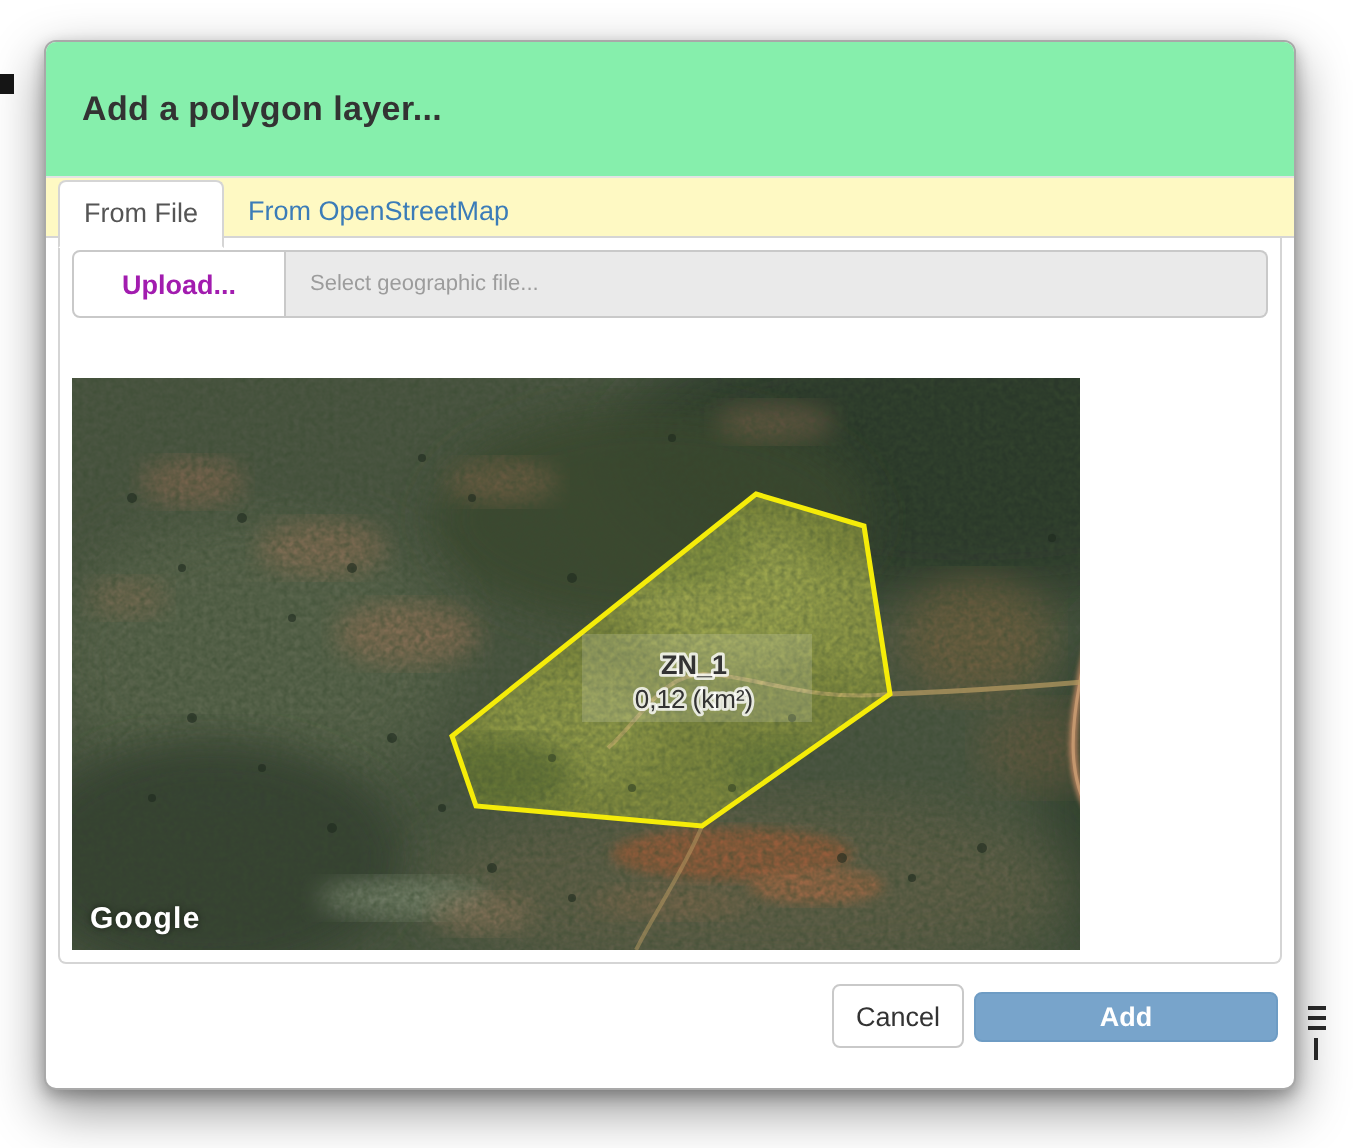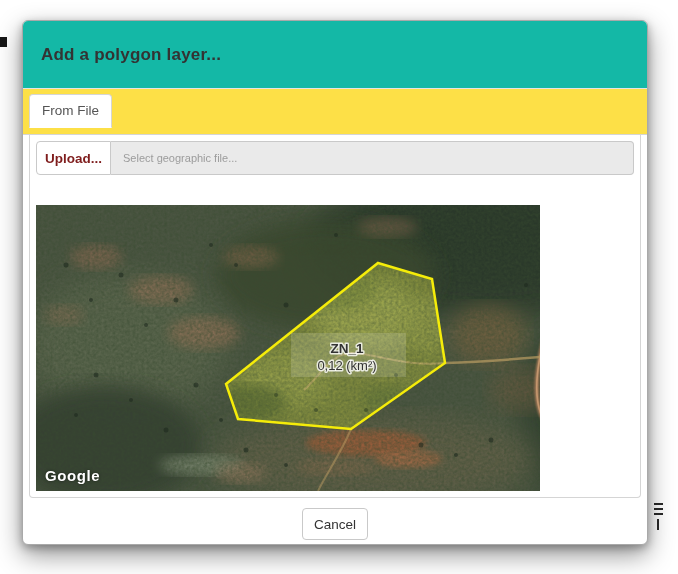--- a/index.html
+++ b/index.html
@@ -17,46 +17,46 @@
   .art-r4 { left:657px; top:519px; width:2px; height:11px; }
 
   .dialog {
     position:absolute; left:22px; top:20px; width:626px; height:525px;
     background:#fff; border:1px solid #a9a9a9; border-radius:6px;
     box-shadow:0 10px 26px rgba(0,0,0,.42), 0 3px 8px rgba(0,0,0,.28);
     overflow:hidden;
   }
   .dialog-header {
     height:68px; display:flex; align-items:center; padding:12px 18px;
-    border-bottom:1px solid #e4e4e4; background:#14b8a6;
+    border-bottom:1px solid #e4e4e4; background:#86efac;
   }
   .dialog-title { font-size:17px; font-weight:bold; color:#333; letter-spacing:.2px; }
 
   .tab-bar {
-    background:#fde047; display:flex; align-items:flex-start;
-    padding:5px 6px 0 6px; border-bottom:1px solid #d5d5d5; height:46px;
+    background:#fef9c3; display:flex; align-items:center;
+    padding:5px 6px 0 6px; border-bottom:1px solid #d5d5d5; height:30px;
   }
   .tab {
     font-family:"Liberation Sans",sans-serif; font-size:13.5px; line-height:16px;
     padding:8px 12px; background:transparent; border:none; cursor:pointer;
   }
   .tab.active {
     background:#fff; color:#555; border:1px solid #d5d5d5; border-bottom:1px solid #fff;
     border-radius:4px 4px 0 0; margin-bottom:-1px;
   }
   .tab.inactive { color:#3b7cb8; }
 
   .tab-panel {
     margin:0 6px; padding:6px; background:#fff;
     border:1px solid #d5d5d5; border-top:none; border-radius:0 0 4px 4px;
   }
   .upload-row { display:flex; height:34px; width:100%; }
   .upload-btn {
-    padding:0 8px; background:#fff; border:1px solid #c9c9c9;
-    border-radius:4px 0 0 4px; font-size:13.5px; font-weight:bold; color:#7f1d1d;
+    padding:0 24px; background:#fff; border:1px solid #c9c9c9;
+    border-radius:4px 0 0 4px; font-size:13.5px; font-weight:bold; color:#a21caf;
     font-family:"Liberation Sans",sans-serif; cursor:pointer; white-space:nowrap;
   }
   .file-input {
     flex:1; min-width:0; background:#eaeaea; border:1px solid #c9c9c9; border-left:none;
     border-radius:0 4px 4px 0; padding:0 12px; font-size:11px; color:#555;
     font-family:"Liberation Sans",sans-serif;
   }
   .file-input::placeholder { color:#9c9c9c; opacity:1; }
 
   .map-wrap {
@@ -70,21 +70,21 @@
     cursor:pointer;
   }
   .attribution { position:absolute; right:0; bottom:0; display:flex; }
   .attr-item {
     background:rgba(243,243,243,.88); color:#333; font-size:10px; line-height:12px;
     padding:2px 6px; margin-left:2px; white-space:nowrap; cursor:pointer;
   }
 
   .dialog-footer {
     display:flex; justify-content:flex-end; align-items:center;
-    gap:5px; padding:10px 8px;flex-direction:column;
+    gap:5px; padding:10px 8px;
   }
   .btn { font-family:"Liberation Sans",sans-serif; font-size:13.5px; cursor:pointer; }
   .btn-cancel {
     width:66px; height:32px; background:#fff; border:1px solid #c9c9c9;
     border-radius:4px; color:#333;
   }
   .btn-add {
     width:152px; height:25px; background:#78a4cb; border:1px solid #6e9cc4;
     border-radius:4px; color:#fff; font-weight:bold;
   }
@@ -109,20 +109,21 @@
   <div class="art art-r4"></div>
 
   <div class="dialog">
 
     <div class="dialog-header">
       <div class="dialog-title">Add a polygon layer...</div>
     </div>
 
     <div class="tab-bar">
       <button class="tab active">From File</button>
+      <button class="tab inactive">From OpenStreetMap</button>
     </div>
 
     <div class="tab-panel">
 
       <div class="upload-row">
         <button class="upload-btn">Upload...</button>
         <input class="file-input" type="text" placeholder="Select geographic file..." style="">
       </div>
 
       <div class="map-wrap">

